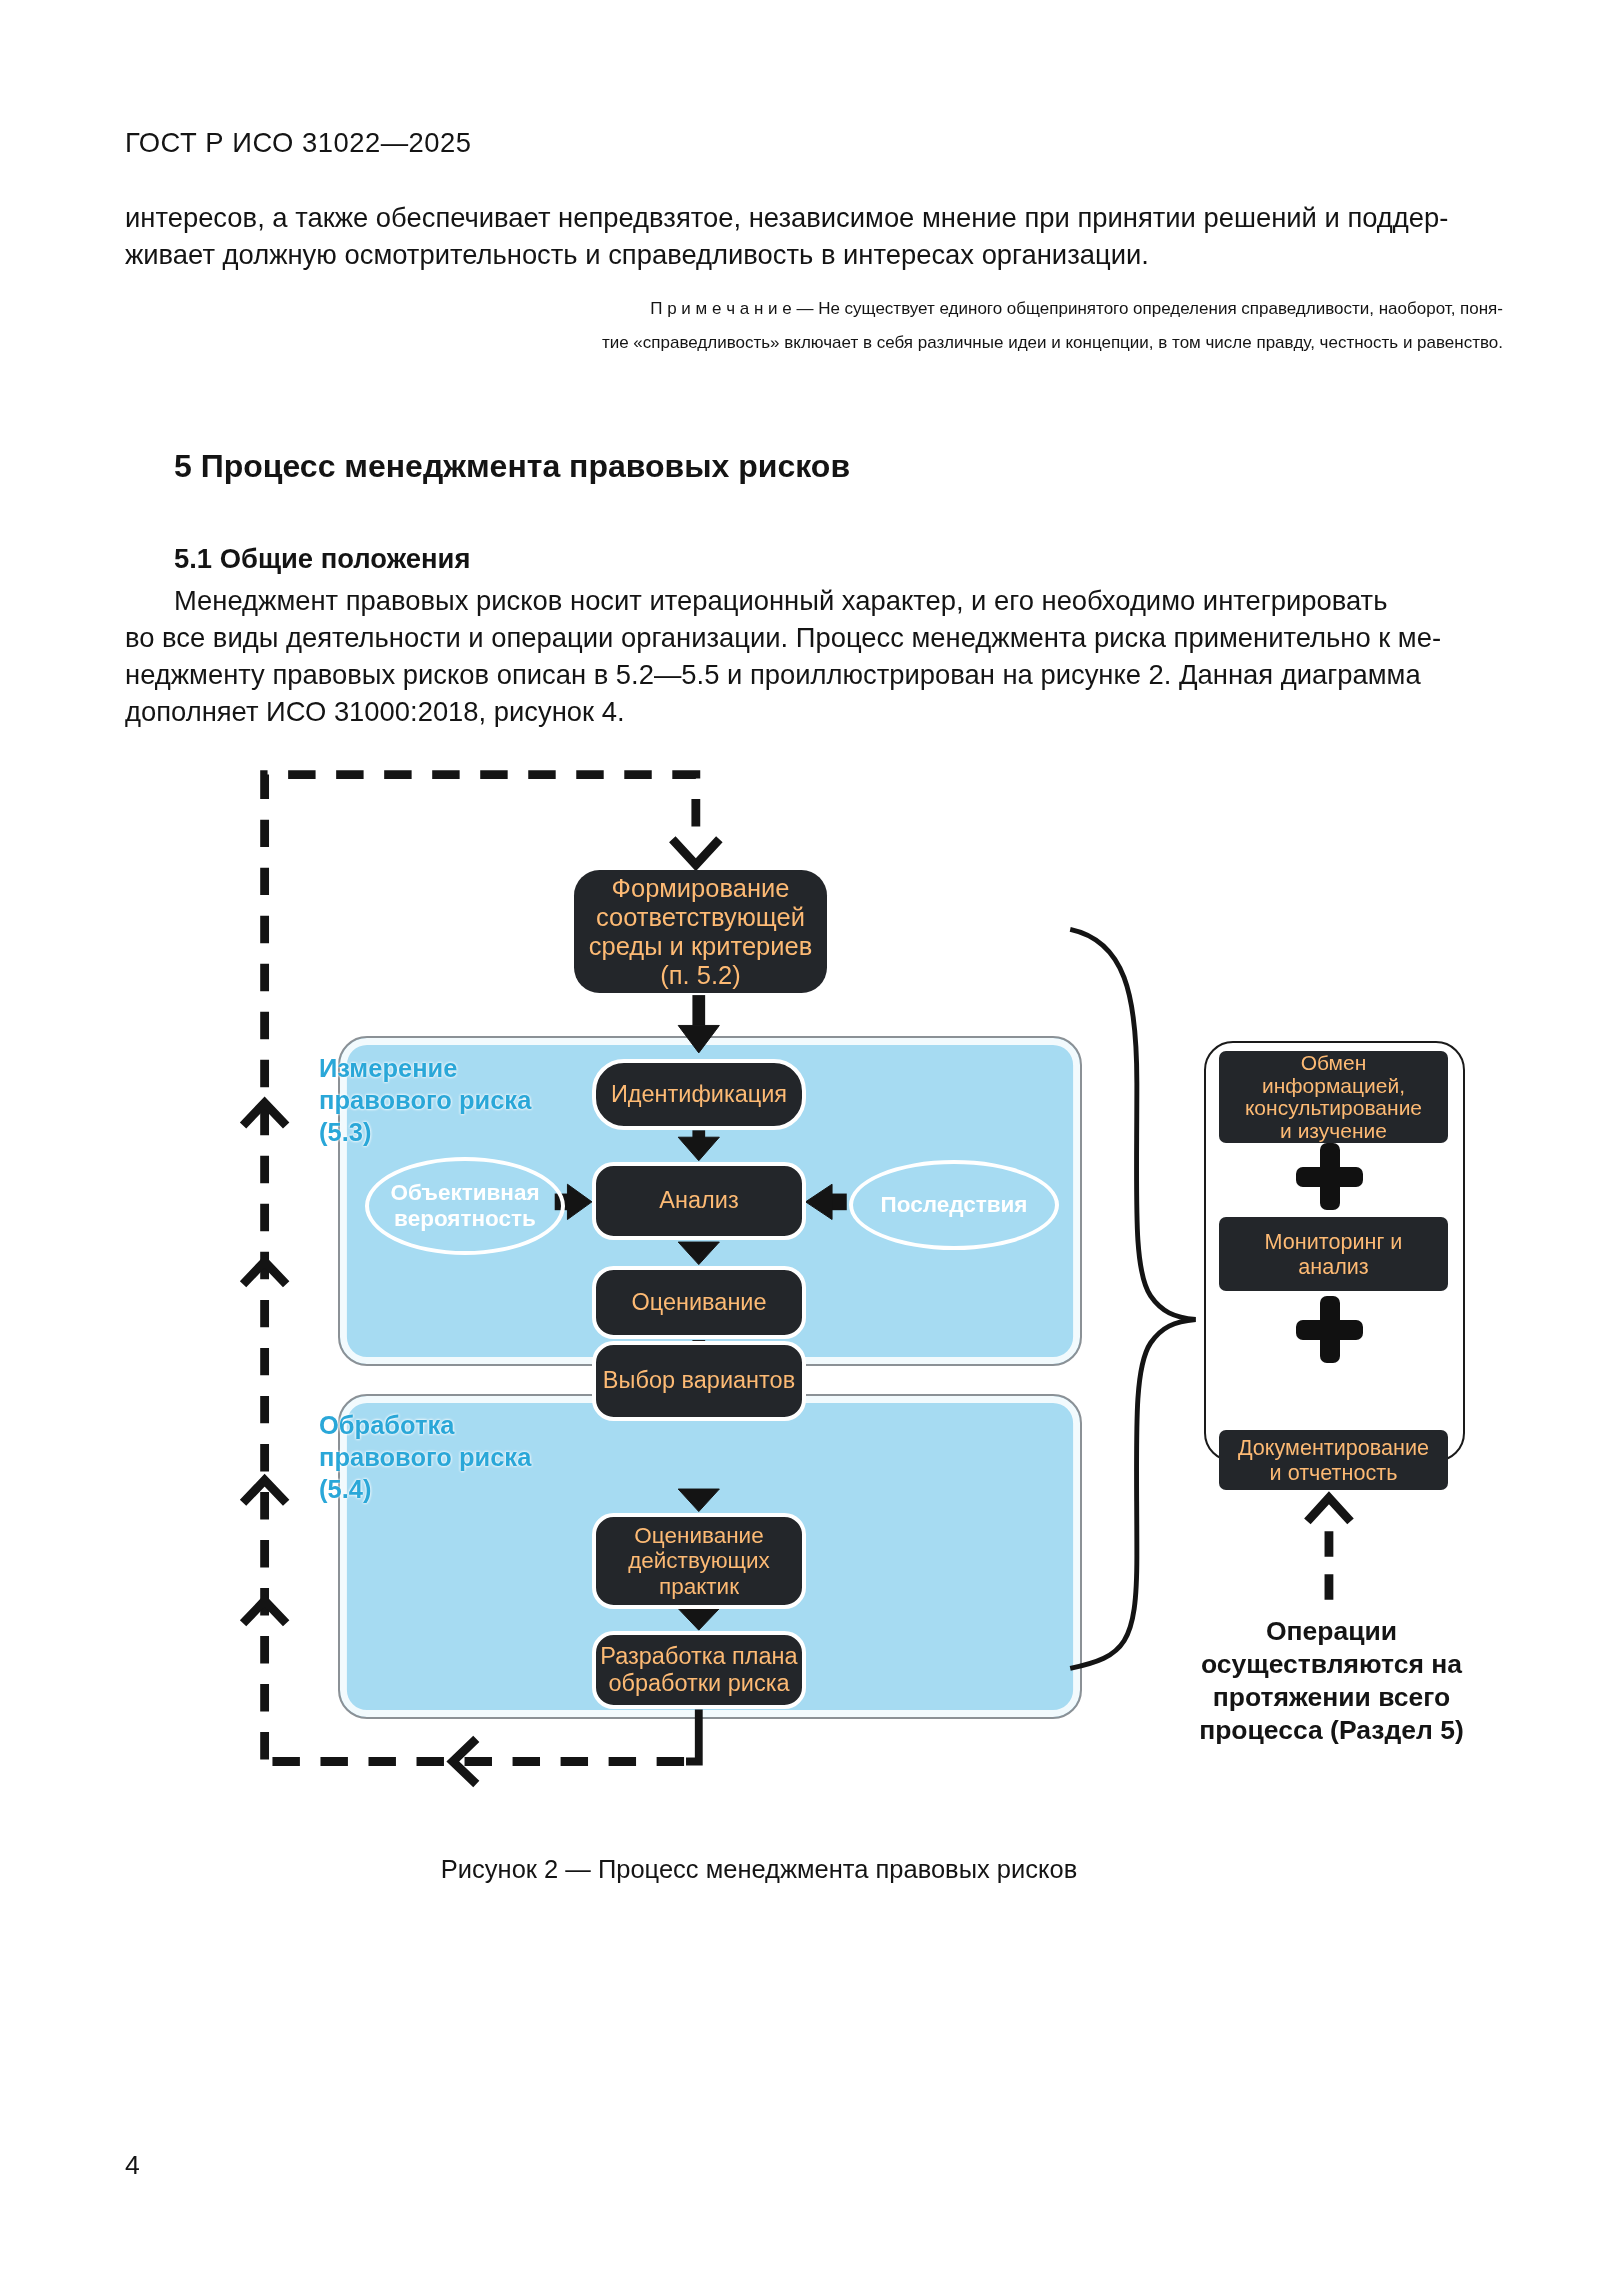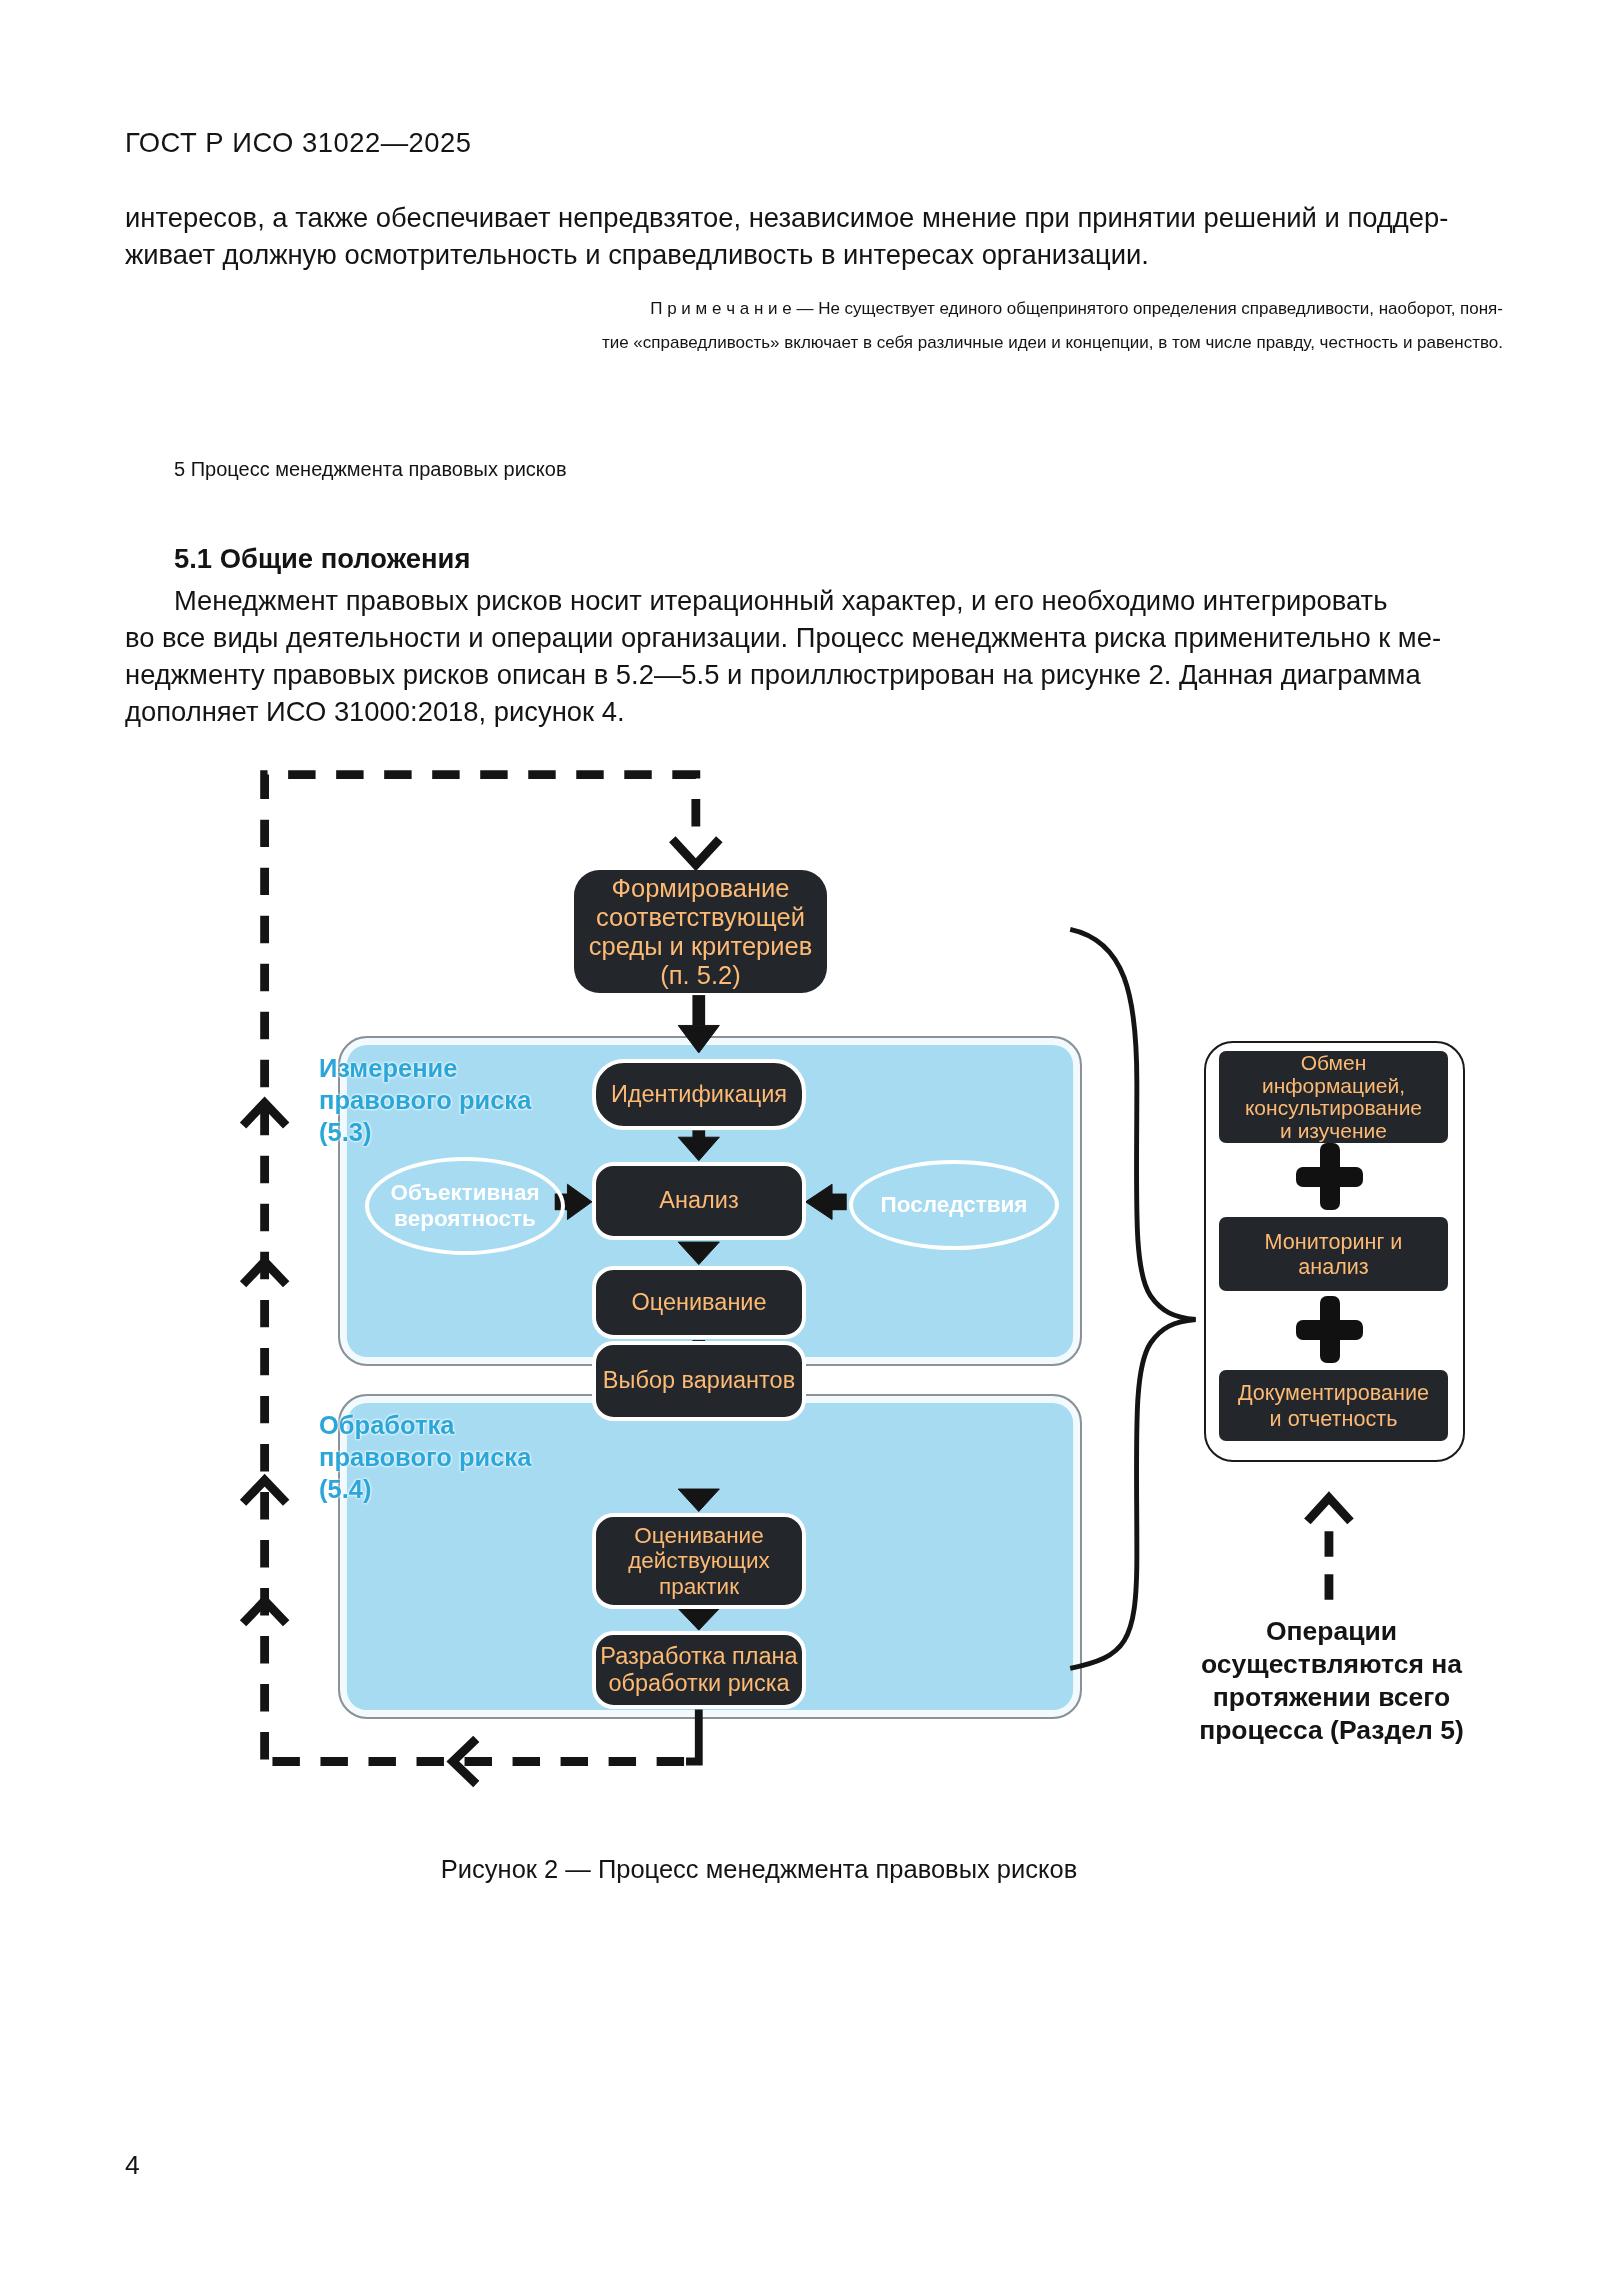--- a/index.html
+++ b/index.html
@@ -7,21 +7,21 @@
     position:relative;width:1621px;height:2293px;background:#ffffff;
     font-family:"Liberation Sans", sans-serif;color:#141414;overflow:hidden;
     margin:0 auto;
   }
   .abs{position:absolute;}
   .pre{white-space:pre-line;}
   .doc-code{left:125px;top:127px;font-size:27.4px;font-weight:normal;letter-spacing:0.5px;}
   .body-text{left:125px;width:1378px;font-size:27.4px;line-height:37px;}
   .p-cont{top:199px;}
   .note{top:292px;font-size:17px;line-height:34px;text-indent:47px;text-align:right;}
-  .h2{left:174px;top:458px;font-size:20px;font-weight:normal;}
+  .h2{left:174px;top:448px;font-size:32px;font-weight:bold;}
   .h3{left:174px;top:543px;font-size:27.4px;font-weight:bold;}
   .p51{top:582px;text-indent:49px;}
   .caption{left:127px;top:1855px;width:1264px;text-align:center;font-size:25.5px;}
   .page-num{left:125px;top:2150px;font-size:26.5px;}
 
   
   .connectors{left:0;top:0;width:1621px;height:2293px;pointer-events:none;z-index:5;}
   .panel{
     background:var(--panel-blue,#a6dbf2);
     border:2px solid #8b9196;border-radius:29px;
@@ -56,21 +56,21 @@
   }
   .el-left{left:365px;top:1157px;width:192px;height:90px;}
   .el-right{left:849px;top:1160px;width:202px;height:82px;}
   .side-panel{
     left:1204px;top:1041px;width:261px;height:421px;background:#ffffff;
     border:2.9px solid #1a1a1a;border-radius:29px;z-index:4;box-sizing:border-box;
   }
   .side-box{left:1219px;width:229px;border-radius:7px;}
   .sb1{top:1051px;height:92px;font-size:21px;line-height:22.5px;}
   .sb2{top:1217px;height:74px;font-size:21.6px;line-height:25.5px;}
-  .sb3{top:1370px;height:71px;font-size:21.6px;line-height:25.5px;}
+  .sb3{top:1430px;height:60px;font-size:21.6px;line-height:25.5px;}
   .plus{width:67px;height:67px;z-index:10;}
   .plus1{left:1296px;top:1143px;}
   .plus2{left:1296px;top:1296px;}
   .plus::before{content:"";position:absolute;left:0;top:23.5px;width:67px;height:20.6px;background:#111;border-radius:6.9px;}
   .plus::after{content:"";position:absolute;left:23.5px;top:0;width:20.6px;height:67px;background:#111;border-radius:6.9px;}
   .side-note{
     left:1198px;top:1615px;width:267px;text-align:center;
     font-size:26.5px;line-height:33px;font-weight:bold;z-index:6;
   }
 </style>

